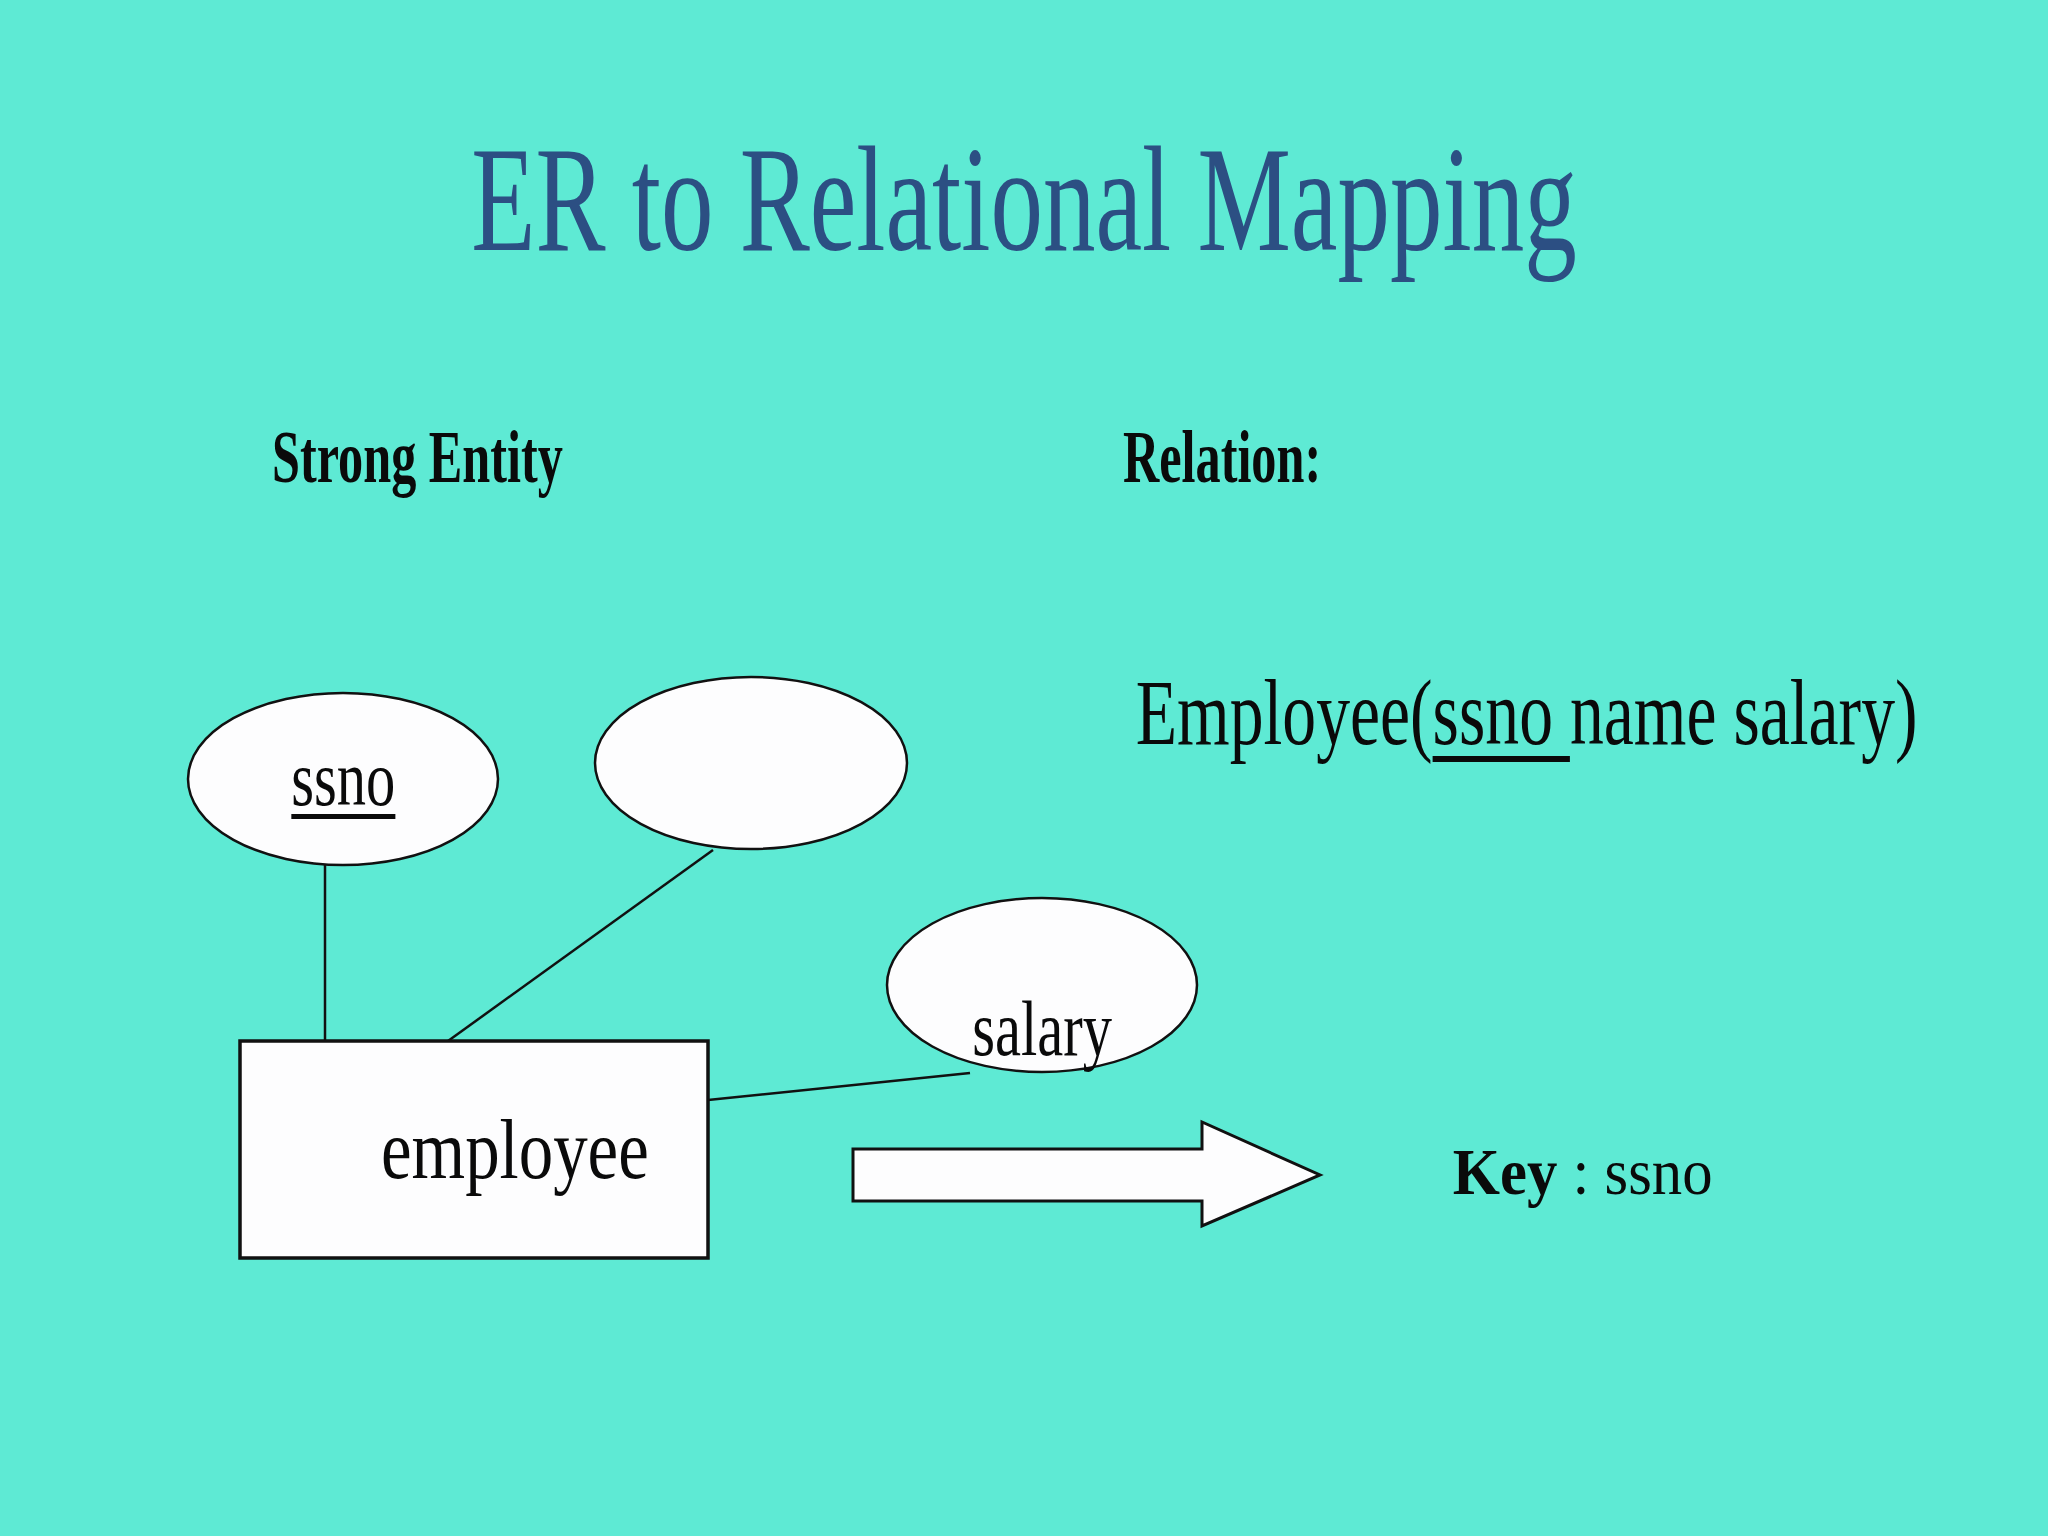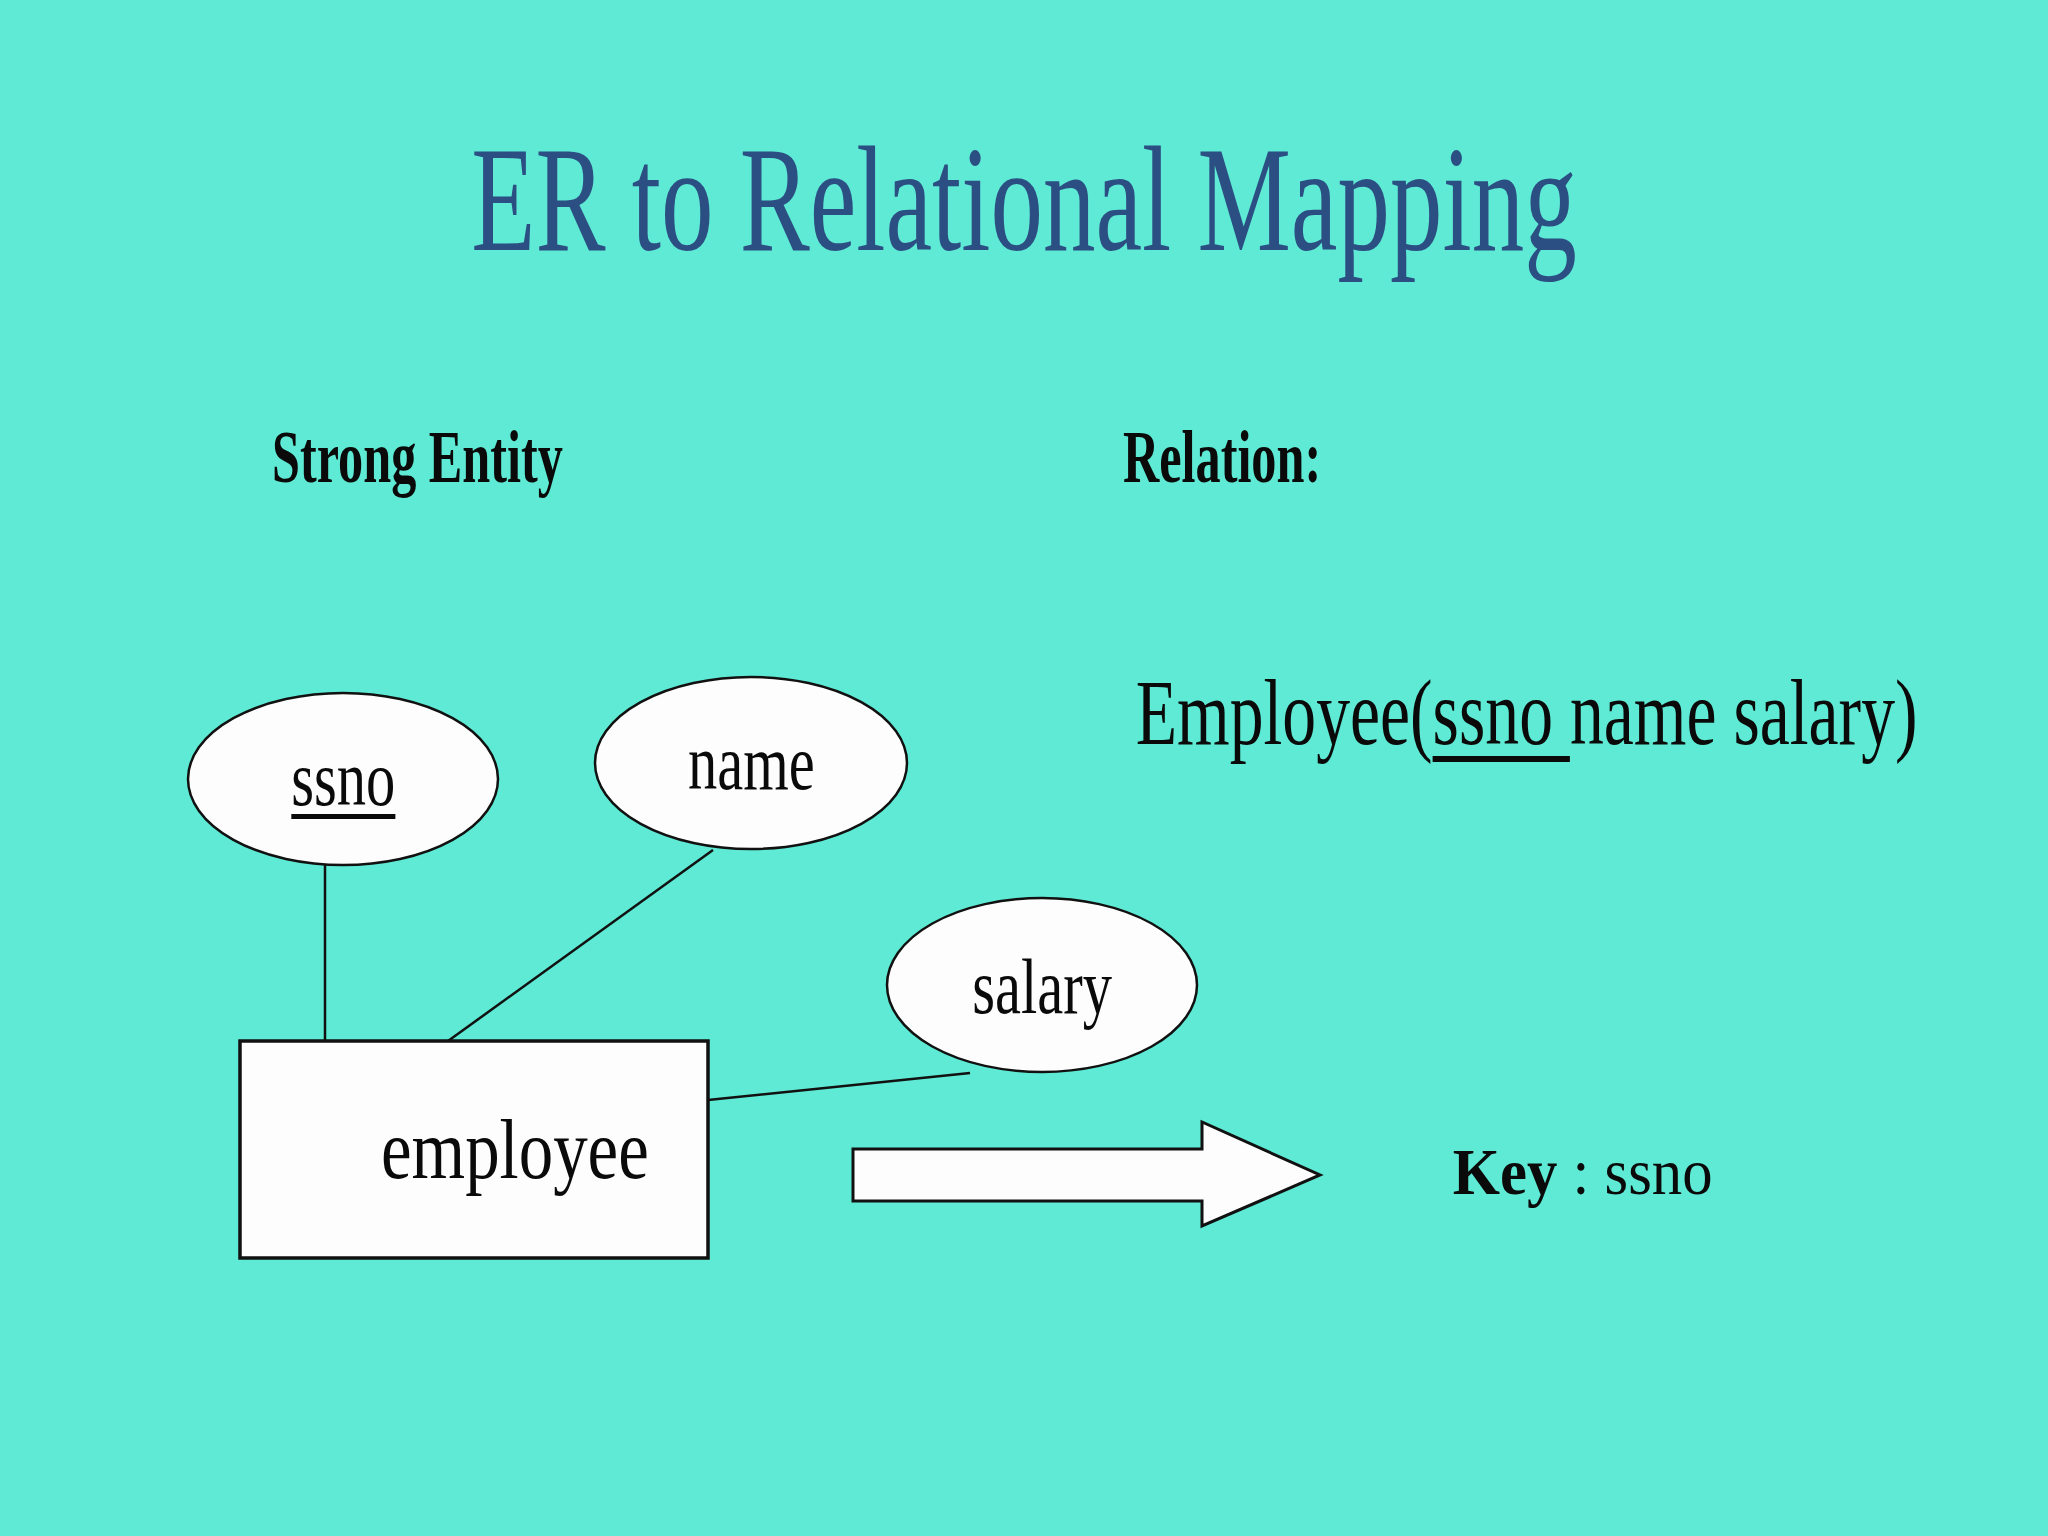--- a/index.html
+++ b/index.html
@@ -47,21 +47,21 @@
   .shape-label>span{
     transform:scaleX(0.75);transform-origin:center center;white-space:pre;
   }
   .label-ssno-box{left:188px;top:693px;width:310px;height:172px;}
   .label-ssno-box>span{
     text-decoration:underline;
     text-decoration-thickness:5px;
     text-underline-offset:9px;
   }
   .label-name-box{left:595px;top:677px;width:312px;height:172px;}
-  .label-salary-box{left:887px;top:900px;width:310px;height:174px;text-align:right;}
+  .label-salary-box{left:887px;top:942px;width:310px;height:174px;text-align:right;}
   .label-employee-box{
     left:240px;top:1041px;width:468px;height:217px;
     justify-content:flex-end;padding-left:34px;box-sizing:border-box;
     font-size:84px;
   }
   .label-employee-box>span{transform:scaleX(0.82);transform-origin:left center;}
 </style>
 </head>
 <body>
 
@@ -88,23 +88,20 @@
     <ellipse cx="1042" cy="985" rx="155" ry="87" fill="#FDFDFE" stroke="#111111" stroke-width="2.5"></ellipse>
 
     <rect x="240" y="1041" width="468" height="217" fill="#FDFDFE" stroke="#111111" stroke-width="3.5"></rect>
 
     <polygon points="853,1149 1202,1149 1202,1122 1320,1175 1202,1226 1202,1201 853,1201" fill="#FDFDFE" stroke="#111111" stroke-width="3"></polygon>
   </svg>
 
   <div class="shape-label label-ssno-box">
     <span>ssno</span>
   </div>
-  <div class="shape-label label-name-box">
-    <span>name</span>
-  </div>
   <div class="shape-label label-salary-box">
     <span>salary</span>
   </div>
   <div class="shape-label label-employee-box">
     <span>employee</span>
   </div>
 
   <div class="abs key-line">
     <span class="key-label">Key</span><span> : </span><span>ssno</span>
   </div>

